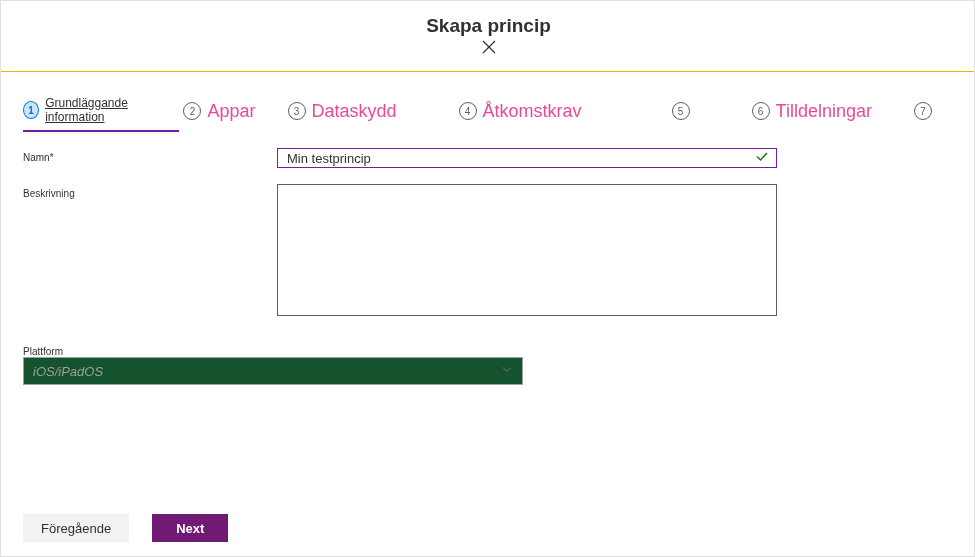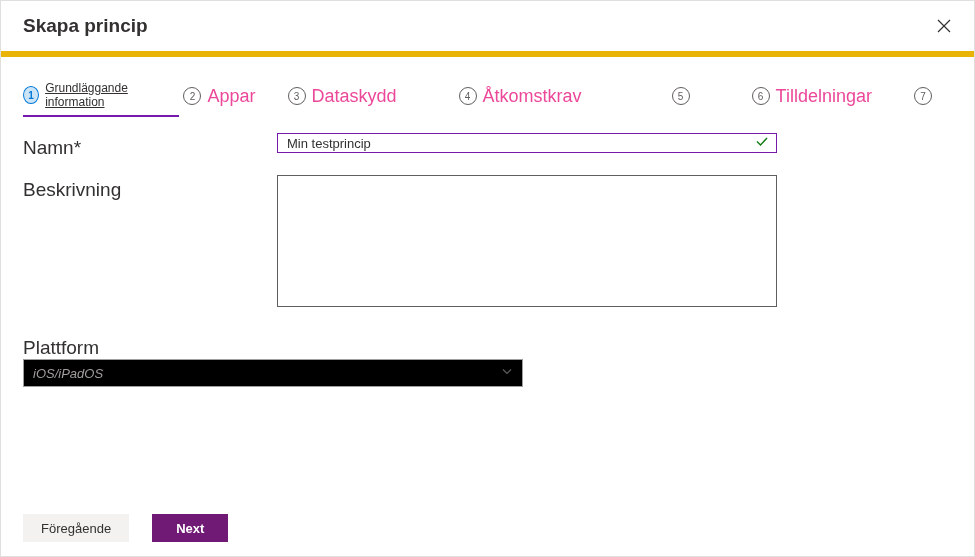--- a/index.html
+++ b/index.html
@@ -11,21 +11,22 @@
       width: 975px;
       height: 557px;
       position: relative;
       border: 1px solid #e1dfdd;
     }
     .header {
       display: flex;
       align-items: center;
       justify-content: space-between;
       padding: 14px 20px 14px 22px;
-      border-bottom: 6px solid #eab308;
+      border-bottom: 1px solid #eab308;
+      flex-direction: column;
     }
     .title {
       font-size: 19px;
       font-weight: 600;
       color: #323130;
     }
     .close-btn {
       cursor: pointer;
       font-size: 16px;
       color: #323130;
@@ -88,21 +89,21 @@
     .step.step-5 { margin-left: 76px; }
     .step.step-6 { margin-left: 42px; }
     .step.step-7 { margin-left: 28px; }
     .form-row {
       display: flex;
       align-items: flex-start;
       margin-top: 16px;
     }
     .form-label {
       width: 254px;
-      font-size: 19px;
+      font-size: 10px;
       color: #323130;
       padding-top: 4px;
     }
     .input-wrap {
       position: relative;
       width: 500px;
     }
     .text-input {
       width: 100%;
       height: 20px;
@@ -132,21 +133,21 @@
       outline: none;
     }
     .select-wrap {
       position: relative;
       width: 500px;
     }
     .select-input {
       width: 100%;
       height: 28px;
       border: 1px solid #a19f9d;
-      background: #000000;
+      background: #14532d;
       padding: 0 30px 0 9px;
       font-size: 13px;
       font-family: inherit;
       color: #a19f9d;
       outline: none;
       cursor: default;
       display: flex;
       align-items: center;
       font-style: italic;
     }

